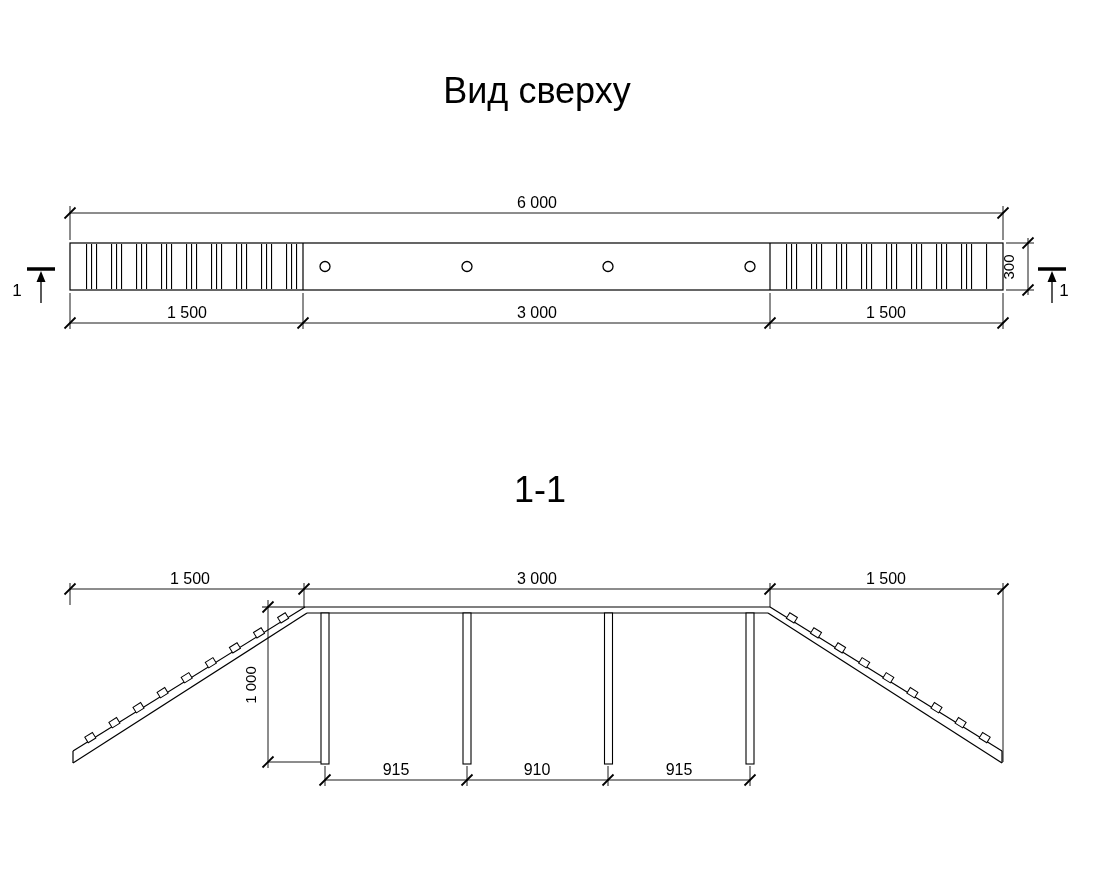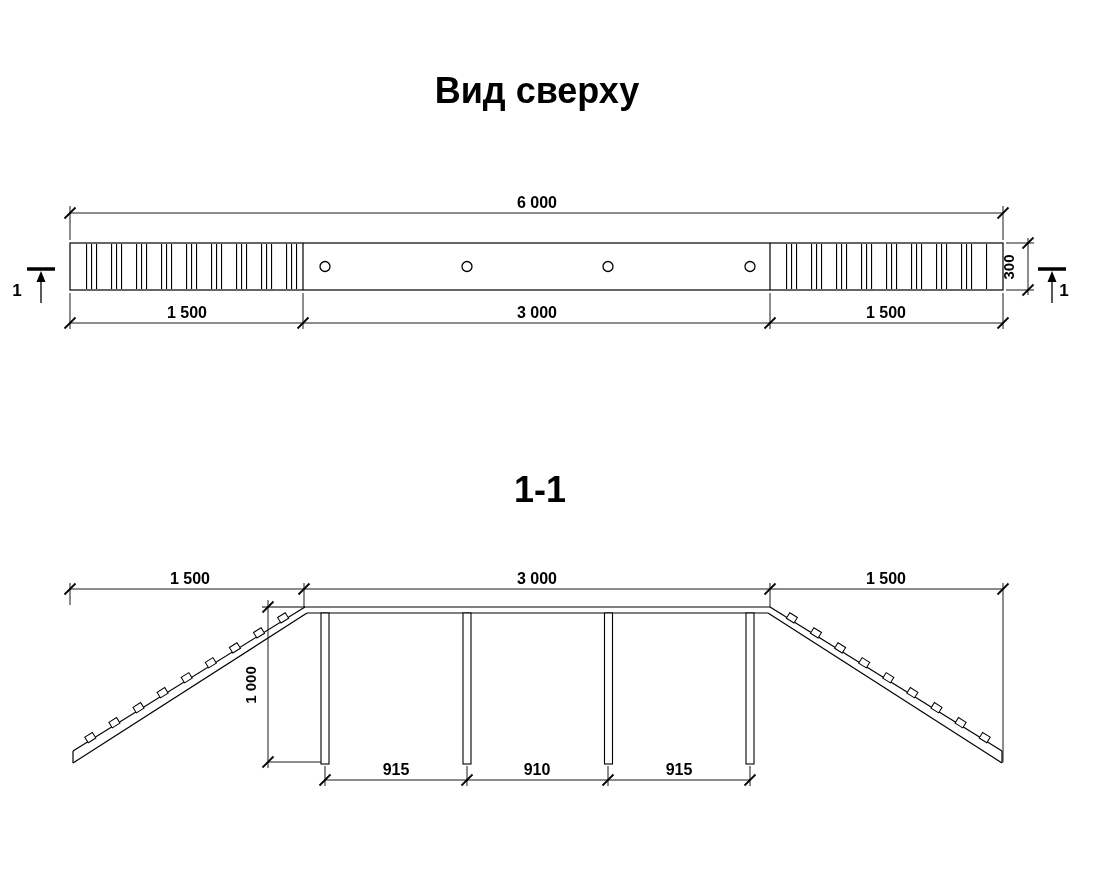--- a/index.html
+++ b/index.html
@@ -1,17 +1,17 @@
 <!DOCTYPE html>
 <html><head>
 <meta charset="utf-8">
 <style>
   html, body { margin: 0; padding: 0; background: #ffffff; }
   body { font-family: "Liberation Sans", sans-serif; }
-  .drawing-wrap { width: 1110px; height: 879px; background: #0ea5e9; font-weight: bold; }
+  .drawing-wrap { width: 1110px; height: 879px; background: #0ea5e9; }
   svg { display: block; }
   .outline   { stroke: #000; stroke-width: 1.2; fill: none; }
   .dimline   { stroke: #000; stroke-width: 0.9; fill: none; }
   .tickline  { stroke: #000; stroke-width: 1.8; fill: none; }
   .markerbar { stroke: #000; stroke-width: 3.5; fill: none; }
   .markershaft { stroke: #000; stroke-width: 1.3; fill: none; }
   .arrowhead { fill: #000; stroke: none; }
   .cleat     { fill: #fff; stroke: #000; stroke-width: 1; }
   .postrect  { fill: #fff; stroke: #000; stroke-width: 1.1; }
   .hole      { fill: #fff; stroke: #000; stroke-width: 1.3; }

